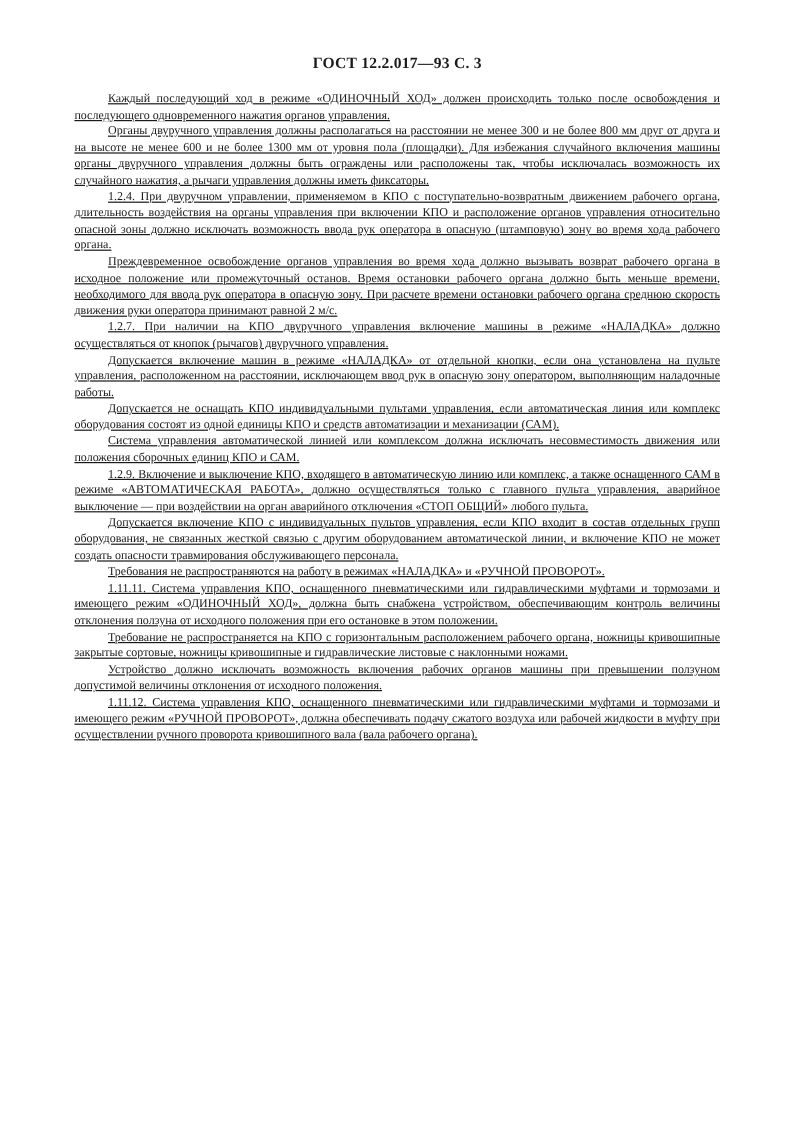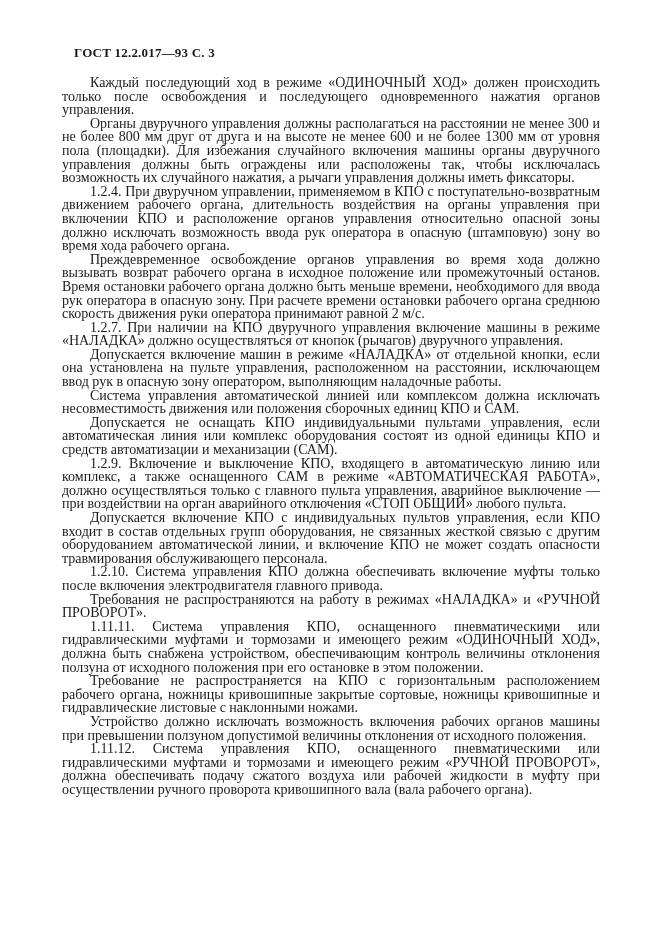--- a/index.html
+++ b/index.html
@@ -12,59 +12,59 @@
     width: 661px;
     height: 936px;
     background: #ffffff;
     color: #1a1a1a;
     font-family: "Liberation Serif", "DejaVu Serif", serif;
     overflow: hidden;
   }
   .doc-header {
     position: absolute;
     top: 45px;
-    left: 74px;
+    left: 62px;
     width: 538px;
-    text-align: left;
+    text-align: center;
     font-weight: bold;
     font-size: 13px;
     letter-spacing: 0.2px;
     white-space: nowrap;
   }
   .doc-body {
     position: absolute;
     top: 76px;
     left: 62px;
     width: 538px;
-    font-size: 14px;
+    font-size: 10px;
     line-height: 13.6px;
     text-align: justify;
+    text-decoration: underline;
   }
   .doc-body p {
     margin: 0;
     padding: 0;
     text-indent: 28px;
   }
 </style>
 </head>
 <body>
 
 <div class="page">
   <div class="doc-header">ГОСТ 12.2.017—93 С. 3</div>
   <div class="doc-body">
       <p>Каждый последующий ход в режиме «ОДИНОЧНЫЙ ХОД» должен происходить только после освобождения и последующего одновременного нажатия органов управления.</p>
       <p>Органы двуручного управления должны располагаться на расстоянии не менее 300 и не более 800 мм друг от друга и на высоте не менее 600 и не более 1300 мм от уровня пола (площадки). Для избежания случайного включения машины органы двуручного управления должны быть ограждены или расположены так, чтобы исключалась возможность их случайного нажатия, а рычаги управления должны иметь фиксаторы.</p>
       <p>1.2.4. При двуручном управлении, применяемом в КПО с поступательно-возвратным движением рабочего органа, длительность воздействия на органы управления при включении КПО и расположение органов управления относительно опасной зоны должно исключать возможность ввода рук оператора в опасную (штамповую) зону во время хода рабочего органа.</p>
       <p>Преждевременное освобождение органов управления во время хода должно вызывать возврат рабочего органа в исходное положение или промежуточный останов. Время остановки рабочего органа должно быть меньше времени, необходимого для ввода рук оператора в опасную зону. При расчете времени остановки рабочего органа среднюю скорость движения руки оператора принимают равной 2 м/с.</p>
       <p>1.2.7. При наличии на КПО двуручного управления включение машины в режиме «НАЛАДКА» должно осуществляться от кнопок (рычагов) двуручного управления.</p>
       <p>Допускается включение машин в режиме «НАЛАДКА» от отдельной кнопки, если она установлена на пульте управления, расположенном на расстоянии, исключающем ввод рук в опасную зону оператором, выполняющим наладочные работы.</p>
+      <p>Допускается не оснащать КПО индивидуальными пультами управления, если автоматическая линия или комплекс оборудования состоят из одной единицы КПО и средств автоматизации и механизации (САМ).</p>
       <p>Система управления автоматической линией или комплексом должна исключать несовместимость движения или положения сборочных единиц КПО и САМ.</p>
-      <p>Допускается не оснащать КПО индивидуальными пультами управления, если автоматическая линия или комплекс оборудования состоят из одной единицы КПО и средств автоматизации и механизации (САМ).</p>
       <p>1.2.9. Включение и выключение КПО, входящего в автоматическую линию или комплекс, а также оснащенного САМ в режиме «АВТОМАТИЧЕСКАЯ РАБОТА», должно осуществляться только с главного пульта управления, аварийное выключение — при воздействии на орган аварийного отключения «СТОП ОБЩИЙ» любого пульта.</p>
       <p>Допускается включение КПО с индивидуальных пультов управления, если КПО входит в состав отдельных групп оборудования, не связанных жесткой связью с другим оборудованием автоматической линии, и включение КПО не может создать опасности травмирования обслуживающего персонала.</p>
-      <p>1.2.10. Система управления КПО должна обеспечивать включение муфты только после включения электродвигателя главного привода.</p>
       <p>Требования не распространяются на работу в режимах «НАЛАДКА» и «РУЧНОЙ ПРОВОРОТ».</p>
       <p>1.11.11. Система управления КПО, оснащенного пневматическими или гидравлическими муфтами и тормозами и имеющего режим «ОДИНОЧНЫЙ ХОД», должна быть снабжена устройством, обеспечивающим контроль величины отклонения ползуна от исходного положения при его остановке в этом положении.</p>
       <p>Требование не распространяется на КПО с горизонтальным расположением рабочего органа, ножницы кривошипные закрытые сортовые, ножницы кривошипные и гидравлические листовые с наклонными ножами.</p>
       <p>Устройство должно исключать возможность включения рабочих органов машины при превышении ползуном допустимой величины отклонения от исходного положения.</p>
       <p>1.11.12. Система управления КПО, оснащенного пневматическими или гидравлическими муфтами и тормозами и имеющего режим «РУЧНОЙ ПРОВОРОТ», должна обеспечивать подачу сжатого воздуха или рабочей жидкости в муфту при осуществлении ручного проворота кривошипного вала (вала рабочего органа).</p>
     </div>
 </div>
 
 </body></html>

